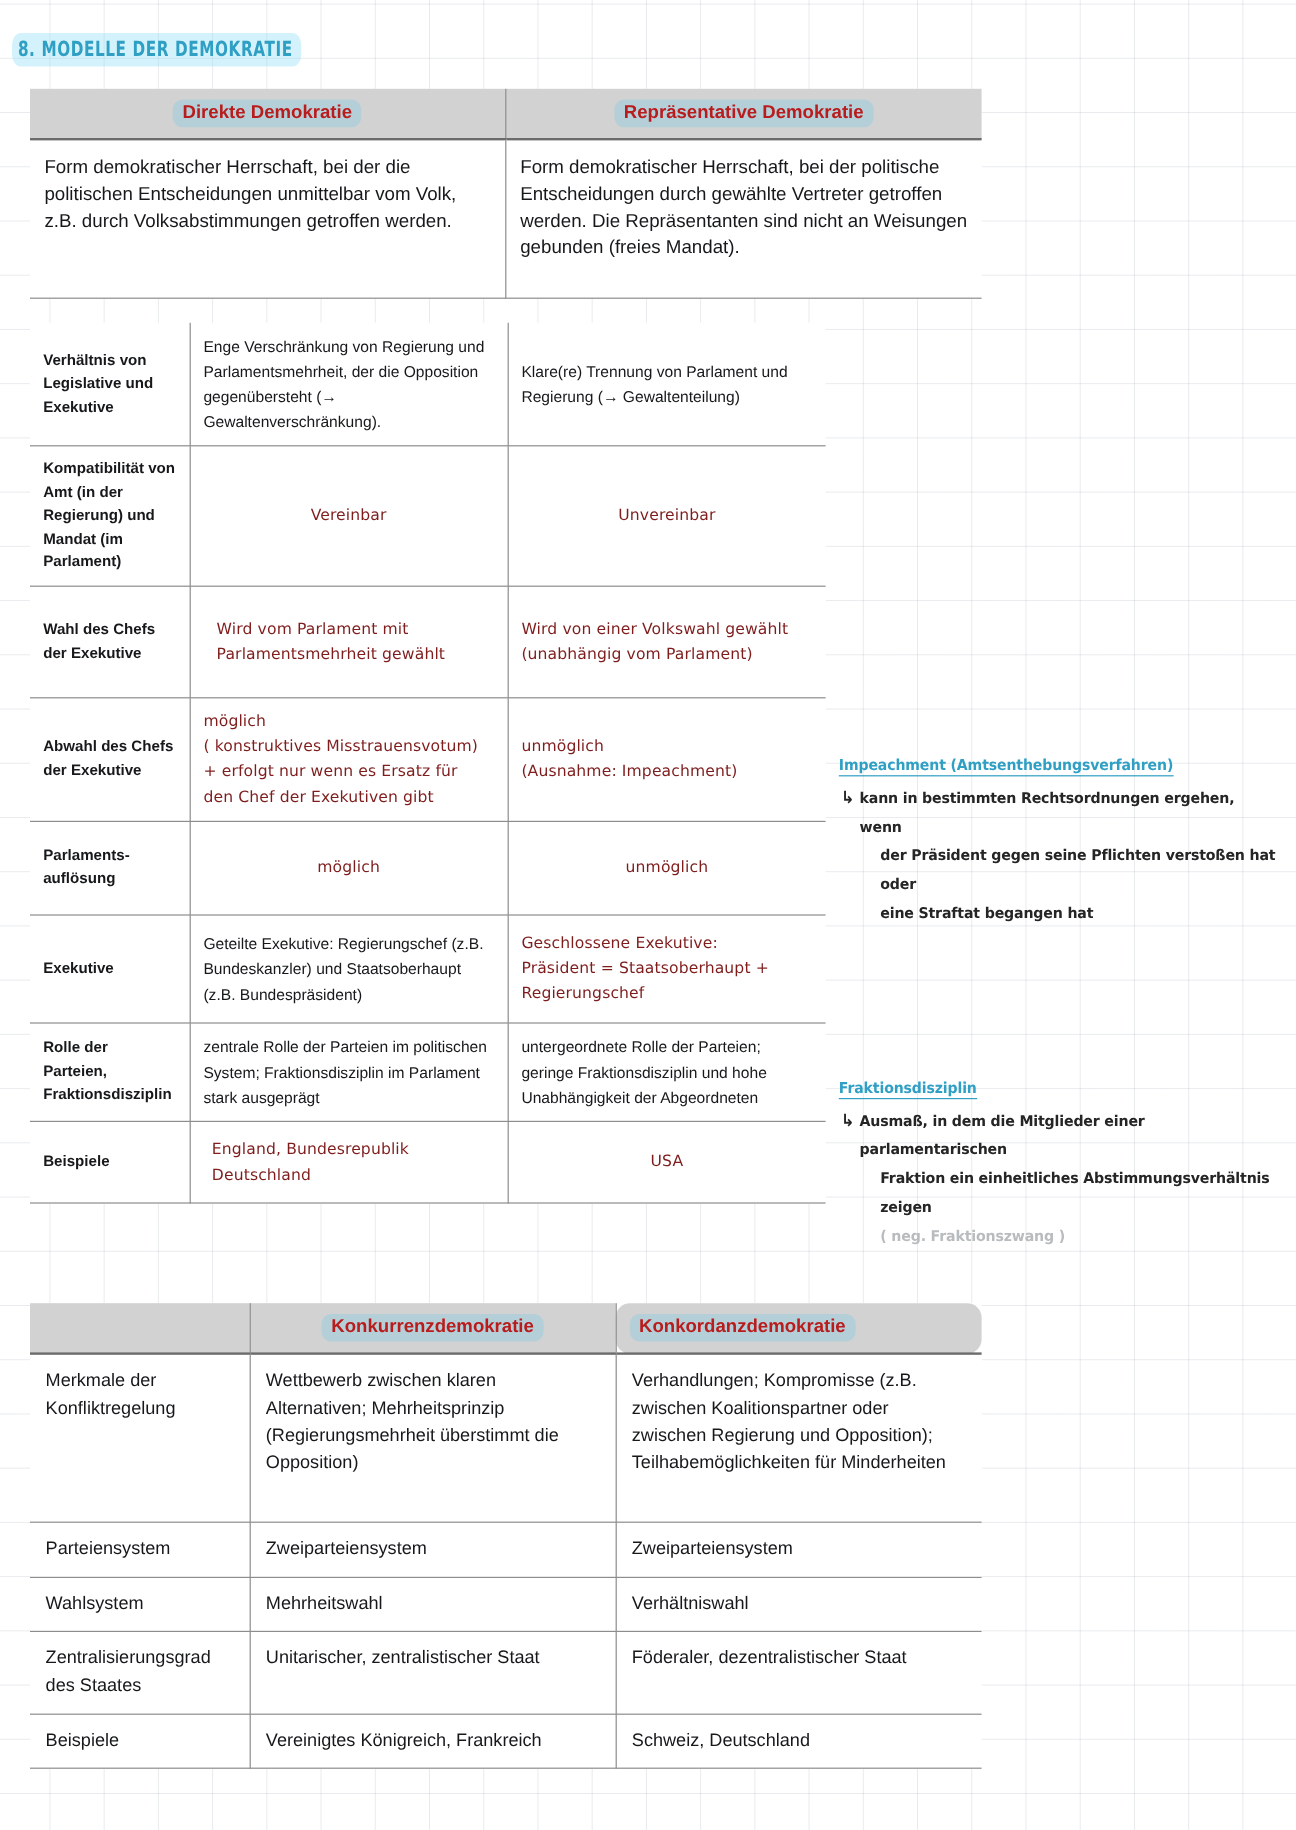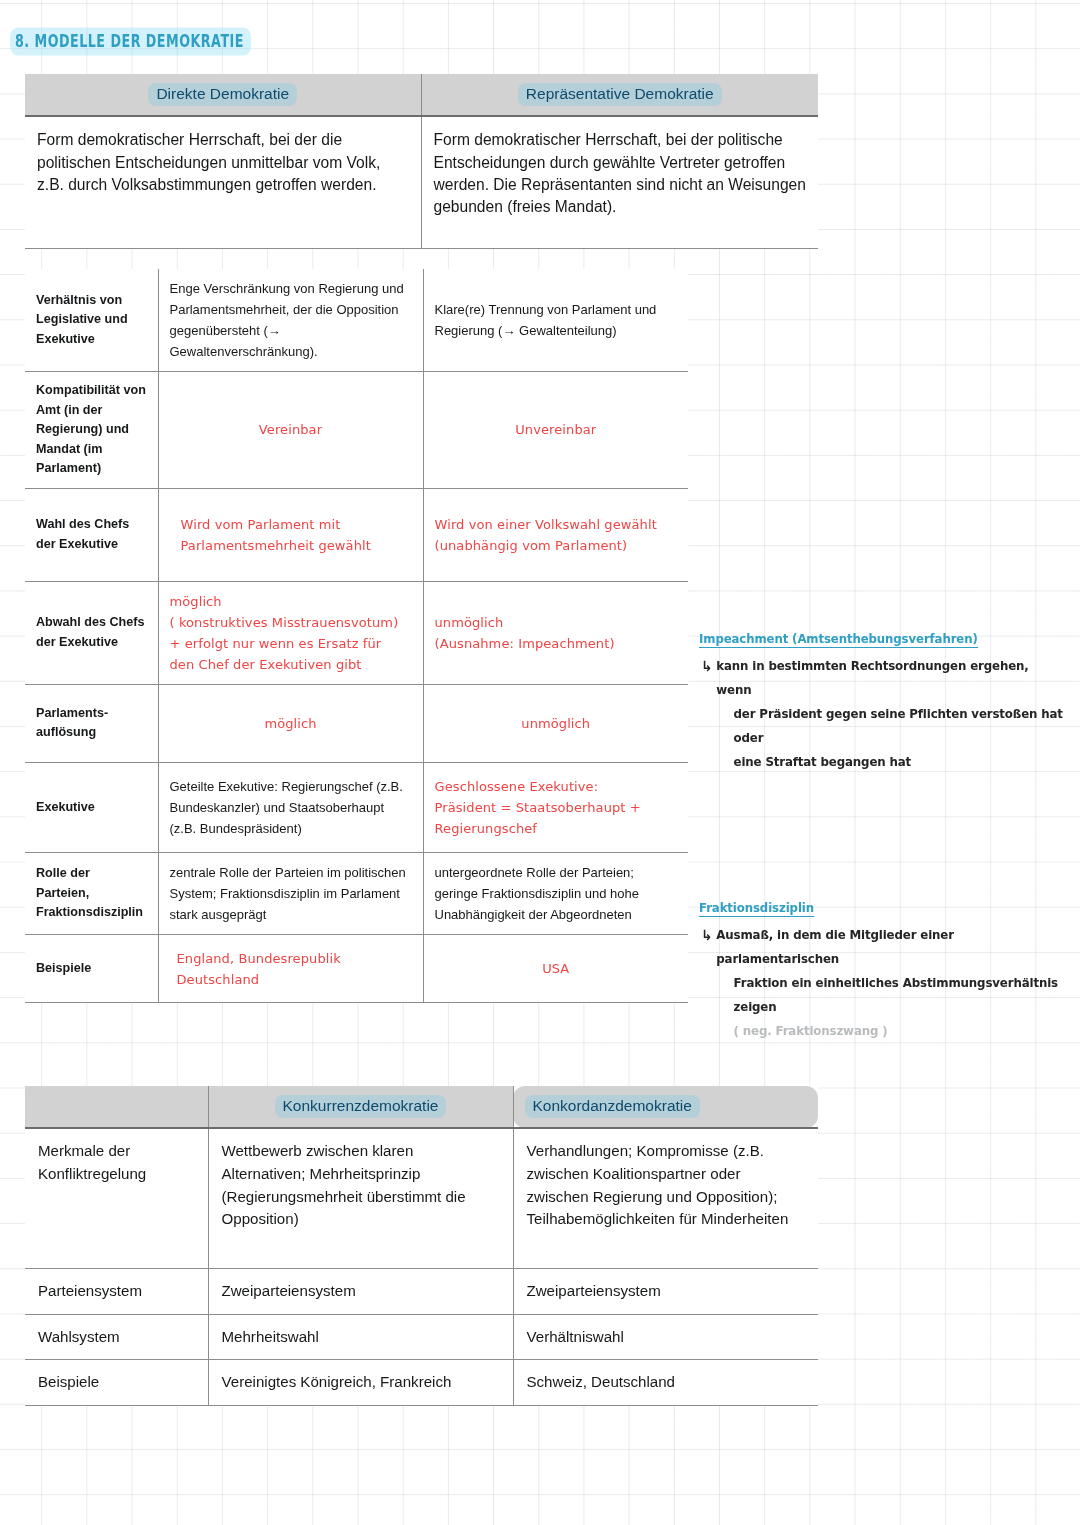--- a/index.html
+++ b/index.html
@@ -48,23 +48,23 @@
     background: #ffffff;
   }
   .hdr-cell {
     background: #d2d2d2 !important;
     text-align: center;
     vertical-align: middle !important;
     padding: 9px 6px 10px 6px;
     border-bottom: 2px solid #6c6c6c !important;
   }
   .hdr-txt {
-    font-weight: 400;
+    font-weight: 700;
     font-size: 15.5px;
-    color: #0c4a6e;
+    color: #b91c1c;
     background: rgba(163,205,219,0.62);
     border-radius: 8px;
     padding: 1px 8px 2px 8px;
     display: inline-block;
     line-height: 1.32;
   }
   .hdr-txt.sm { font-size: 12.8px; }
   .hdr-plain {
     font-weight: 700;
     font-size: 12.8px;
@@ -75,21 +75,21 @@
 
   
   #table-definitions td.body { font-size: 15.6px; line-height: 1.42; padding: 12px 12px 12px 12px; }
 
   
   #table-systems td { font-size: 13px; line-height: 1.62; }
   #table-systems td.crit { font-weight: 700; font-size: 12.6px; vertical-align: middle; line-height: 1.55; }
   .hand {
     font-family: "DejaVu Sans", sans-serif;
     font-size: 13.4px;
-    color: #ef4444;
+    color: #7f1d1d;
     line-height: 1.55;
     letter-spacing: 0.1px;
   }
   .hand.ctr { text-align: center; }
   .mid { vertical-align: middle !important; }
 
   
   #table-konkurrenz td { font-size: 15.1px; line-height: 1.5; padding: 11px 12px 11px 13px; }
   #table-konkurrenz td.crit { line-height: 1.5; }
 
@@ -272,20 +272,25 @@
     <td class="vline rowline">Zweiparteiensystem</td>
     <td class="rowline">Zweiparteiensystem</td>
   </tr>
 
   <tr style="height:37px;">
     <td class="crit vline rowline">Wahlsystem</td>
     <td class="vline rowline">Mehrheitswahl</td>
     <td class="rowline">Verhältniswahl</td>
   </tr>
 
+  <tr style="height:63px;">
+    <td class="crit vline rowline">Zentralisierungsgrad des Staates</td>
+    <td class="vline rowline">Unitarischer, zentralistischer Staat</td>
+    <td class="rowline">Föderaler, dezentralistischer Staat</td>
+  </tr>
 
   <tr style="height:42px;">
     <td class="crit vline rowline">Beispiele</td>
     <td class="vline rowline">Vereinigtes Königreich, Frankreich</td>
     <td class="rowline">Schweiz, Deutschland</td>
   </tr>
 </tbody>
   </table>
 
 </body></html>

